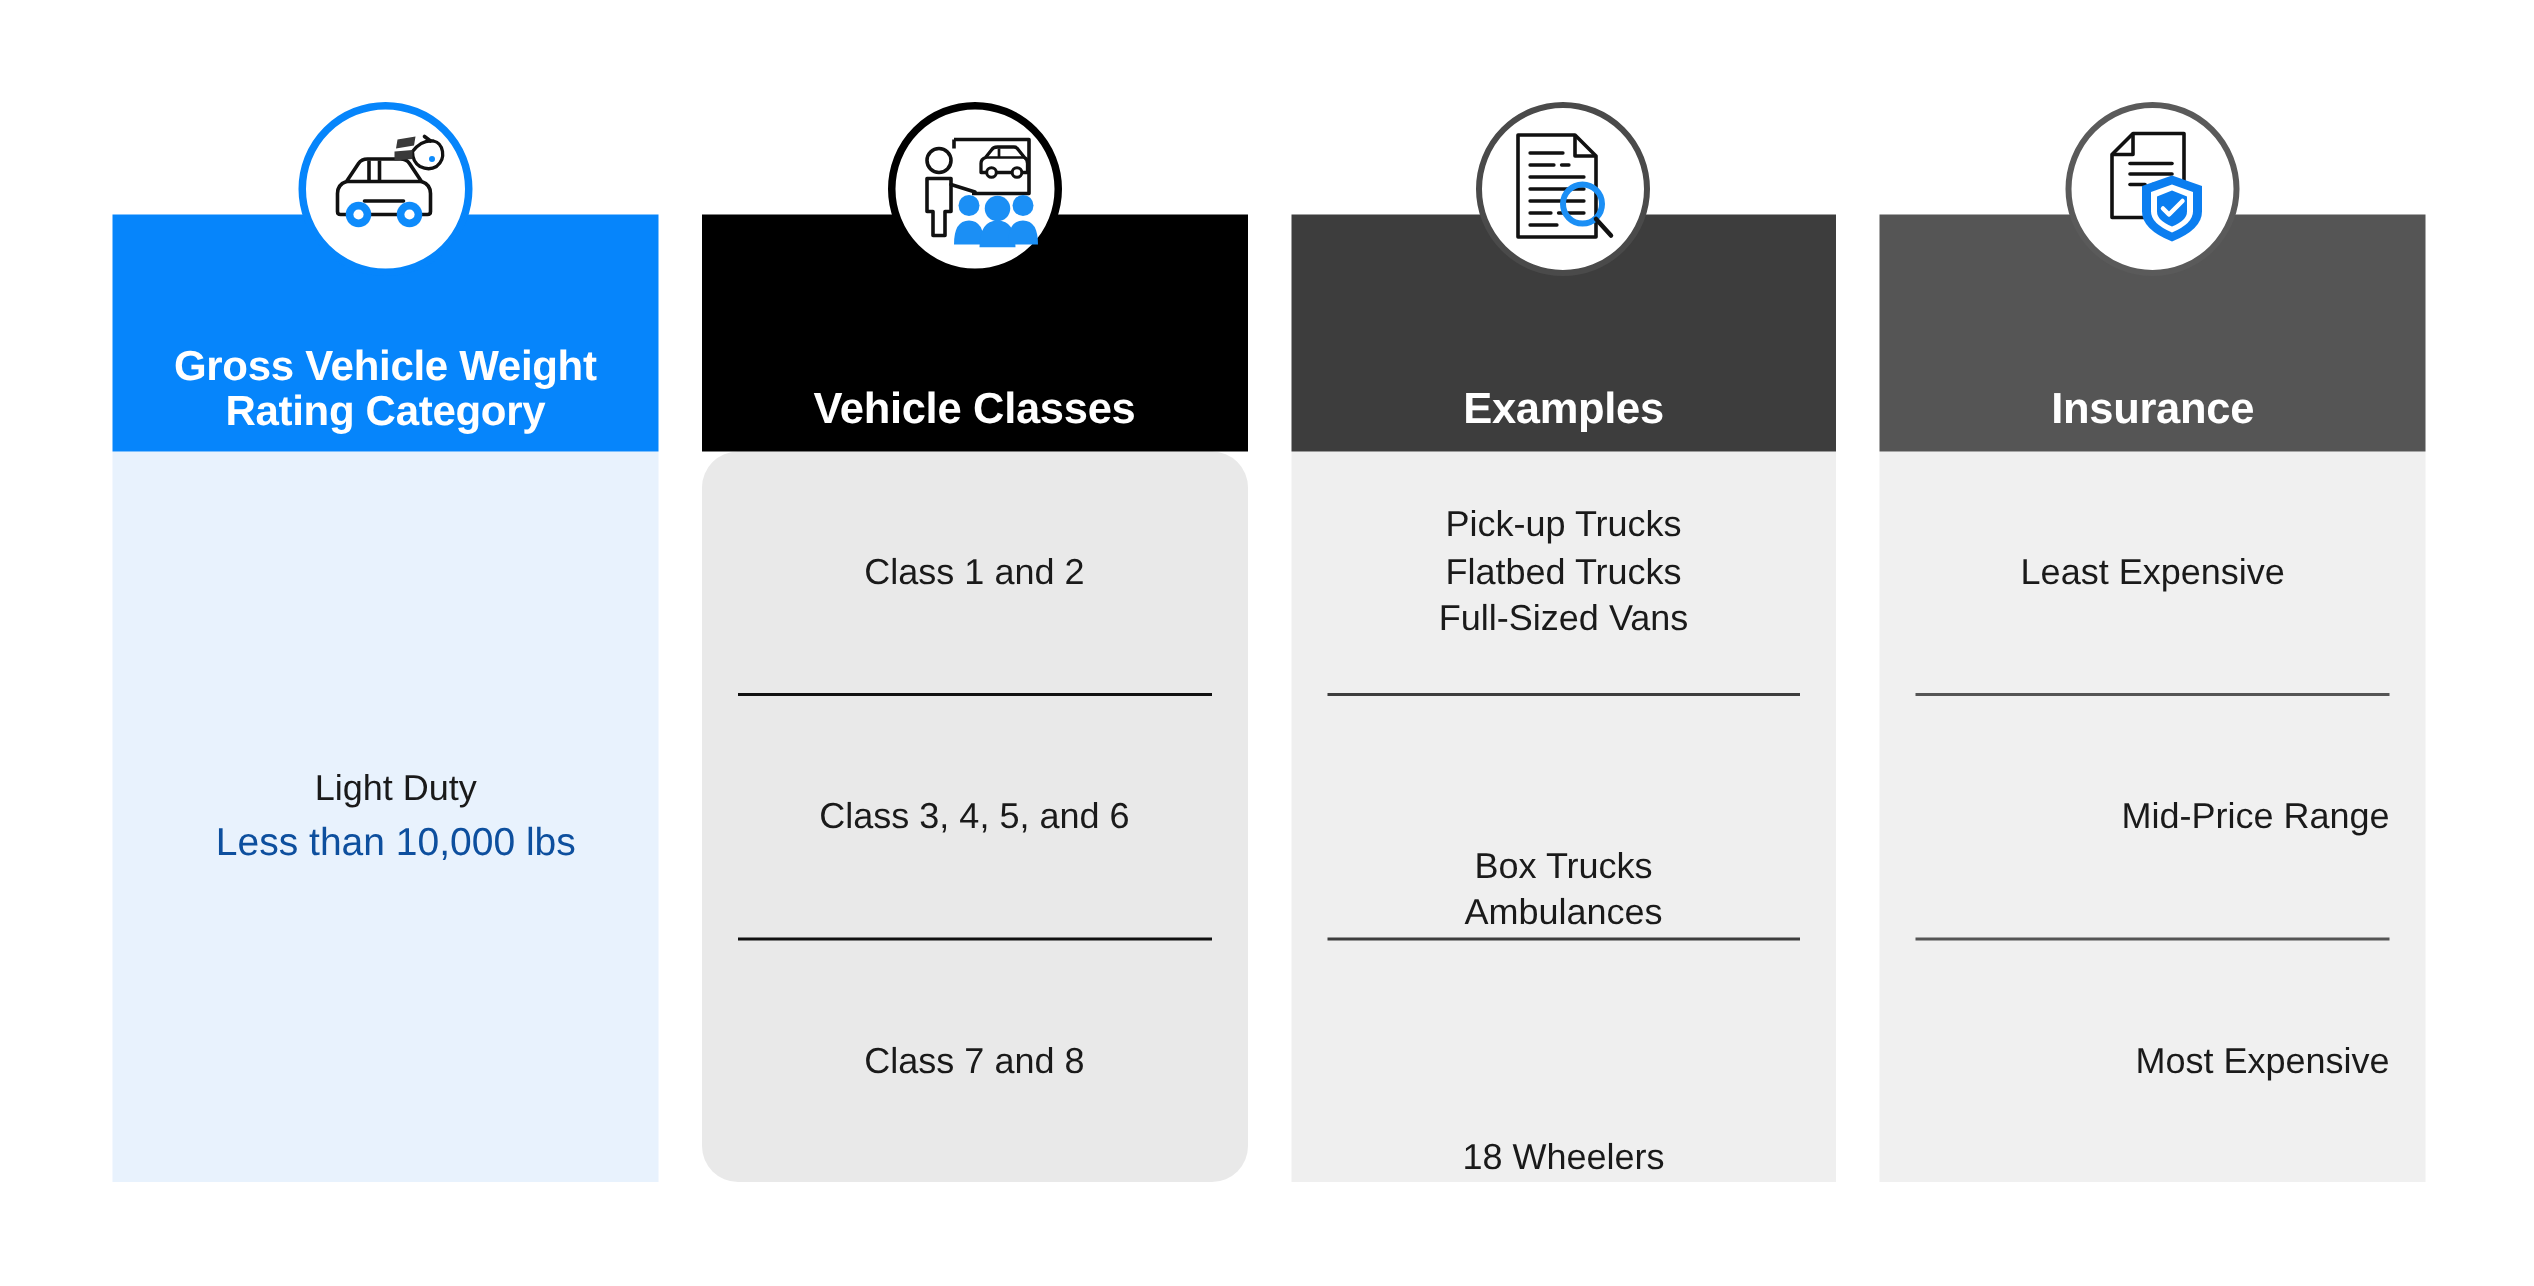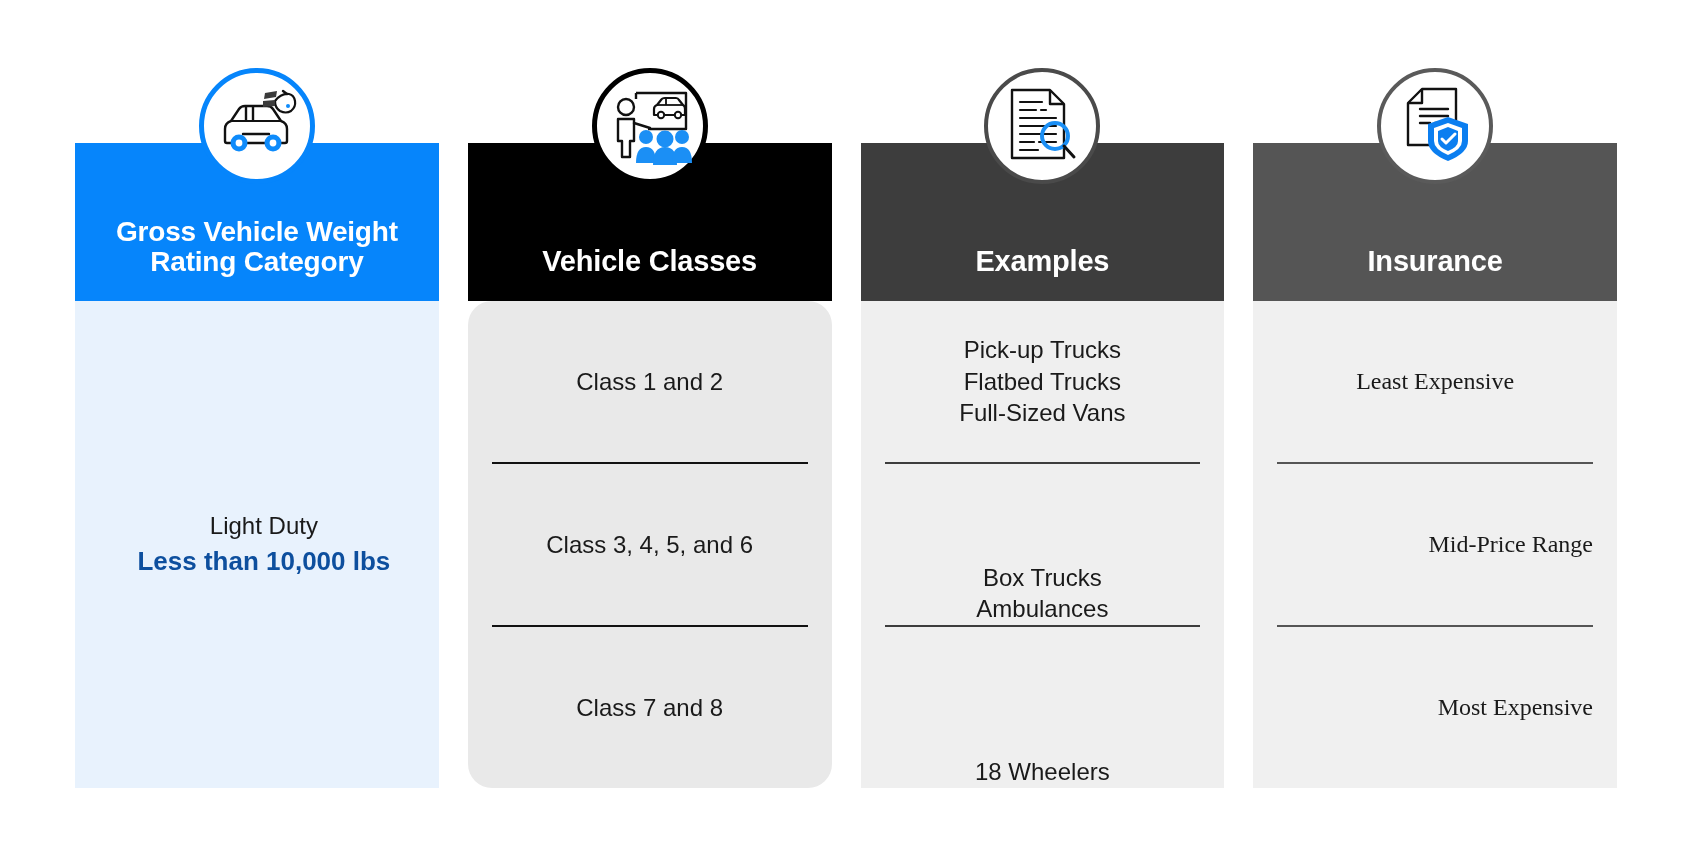--- a/index.html
+++ b/index.html
@@ -38,21 +38,21 @@
     position: relative;
   }
 
   
   .col-header {
     height: 158px;
     box-sizing: border-box;
     display: flex;
     align-items: flex-end;
     justify-content: center;
-    padding-bottom: 24px;
+    padding-bottom: 12px;
     position: relative;
   }
   .col-title {
     color: #ffffff;
     font-weight: bold;
     font-size: 29px;
     line-height: 1.08;
     text-align: center;
     letter-spacing: -0.2px;
     padding: 0 10px;
@@ -80,41 +80,41 @@
   .cell + .cell { border-top-style: solid; border-top-width: 2px; }
 
   .cell-primary {
     font-size: 24px;
     color: #1a1a1a;
     line-height: 1.32;
     font-weight: normal;
   }
   .cell-emph {
     font-size: 26px;
-    font-weight: bold;
+    font-weight: normal;
     color: #0d4f9e;
     line-height: 1.35;
     margin-top: 2px;
   }
 
   
   .col-1 .col-header { background: #0685fb; }
   .col-1 .col-body   { background: #e8f2fd; padding-left: 38px; }
   .col-1 .cell + .cell { border-top-color: #1f8cfb; }
 
   .col-2 .col-header { background: #000000; }
   .col-2 .col-body   { background: #e9e9e9; border-radius: 24px; }
   .col-2 .cell + .cell { border-top-color: #111111; }
 
   .col-3 .col-header { background: #3d3d3d; }
   .col-3 .col-body   { background: #efefef; }
   .col-3 .cell + .cell { border-top-color: #3d3d3d; justify-content: flex-end; }
 
   .col-4 .col-header { background: #555555; }
-  .col-4 .col-body   { background: #f0f0f0; font-family: Liberation Serif, serif; }
+  .col-4 .col-body   { background: #f0f0f0; }
   .col-4 .cell + .cell { border-top-color: #555555; align-items: flex-end; }
 
   
   .icon-badge {
     position: absolute;
     top: -75px;
     left: 50%;
     transform: translateX(-50%);
     width: 116px;
     height: 116px;

